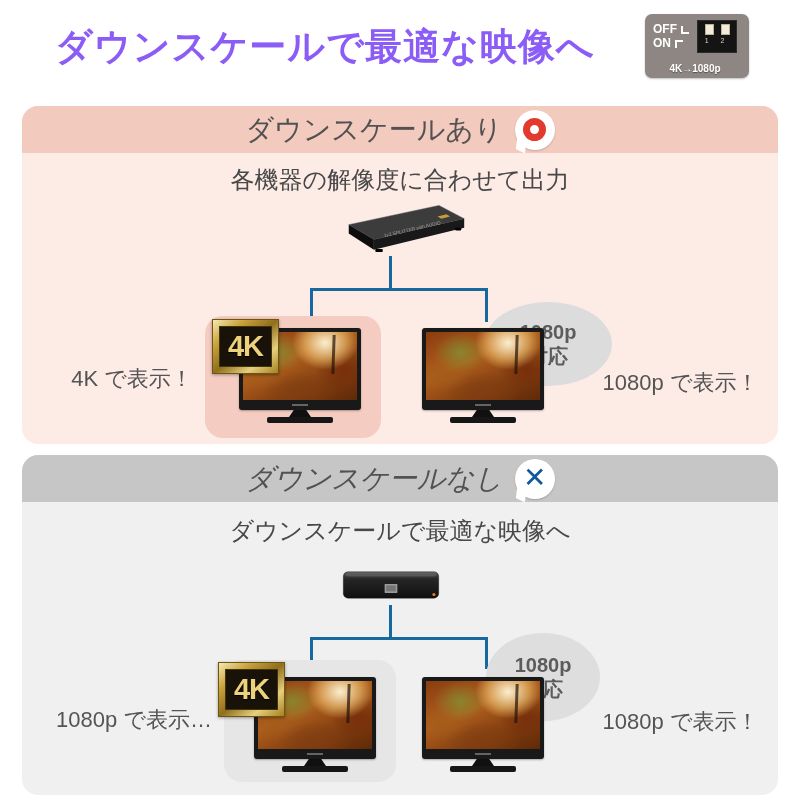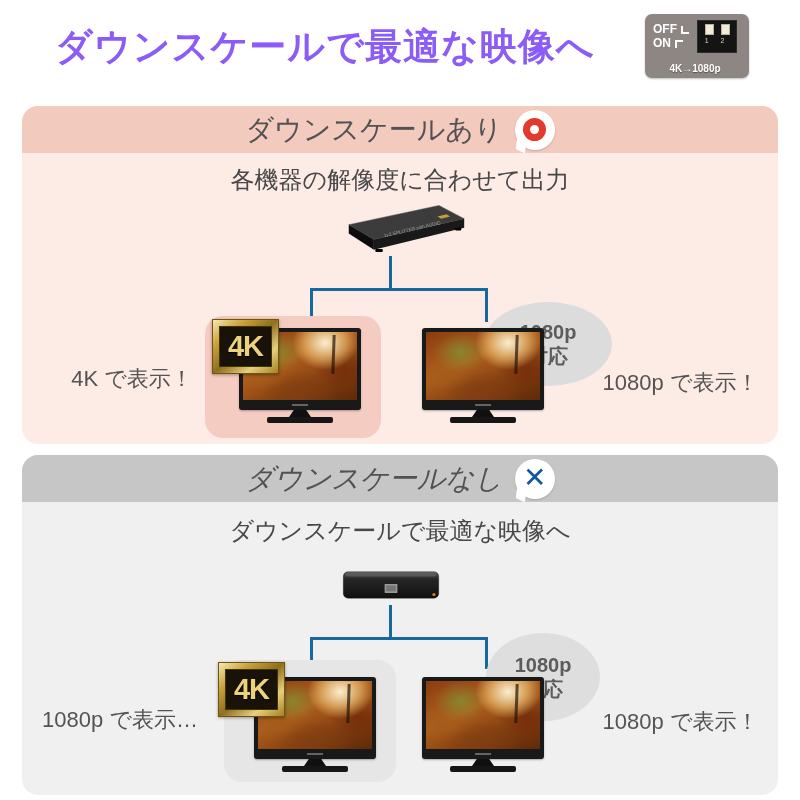--- a/index.html
+++ b/index.html
@@ -248,17 +248,17 @@
       <div class="tv-body">
           <div class="tv-screen"></div>
         <div class="tv-chin">
             <span class="tv-brand-line"></span>
           </div>
         </div>
       <div class="tv-neck"></div>
         <div class="tv-base"></div>
     </div>
 
-    <div class="caption" style="left:2px; top:250px; width:192px;">1080p で表示…</div>
+    <div class="caption" style="left:16px; top:250px; width:192px;">1080p で表示…</div>
     <div class="caption" style="left:556px; top:252px; width:205px;">1080p で表示！</div>
   </section>
 
 </div>
 
 </body></html>

